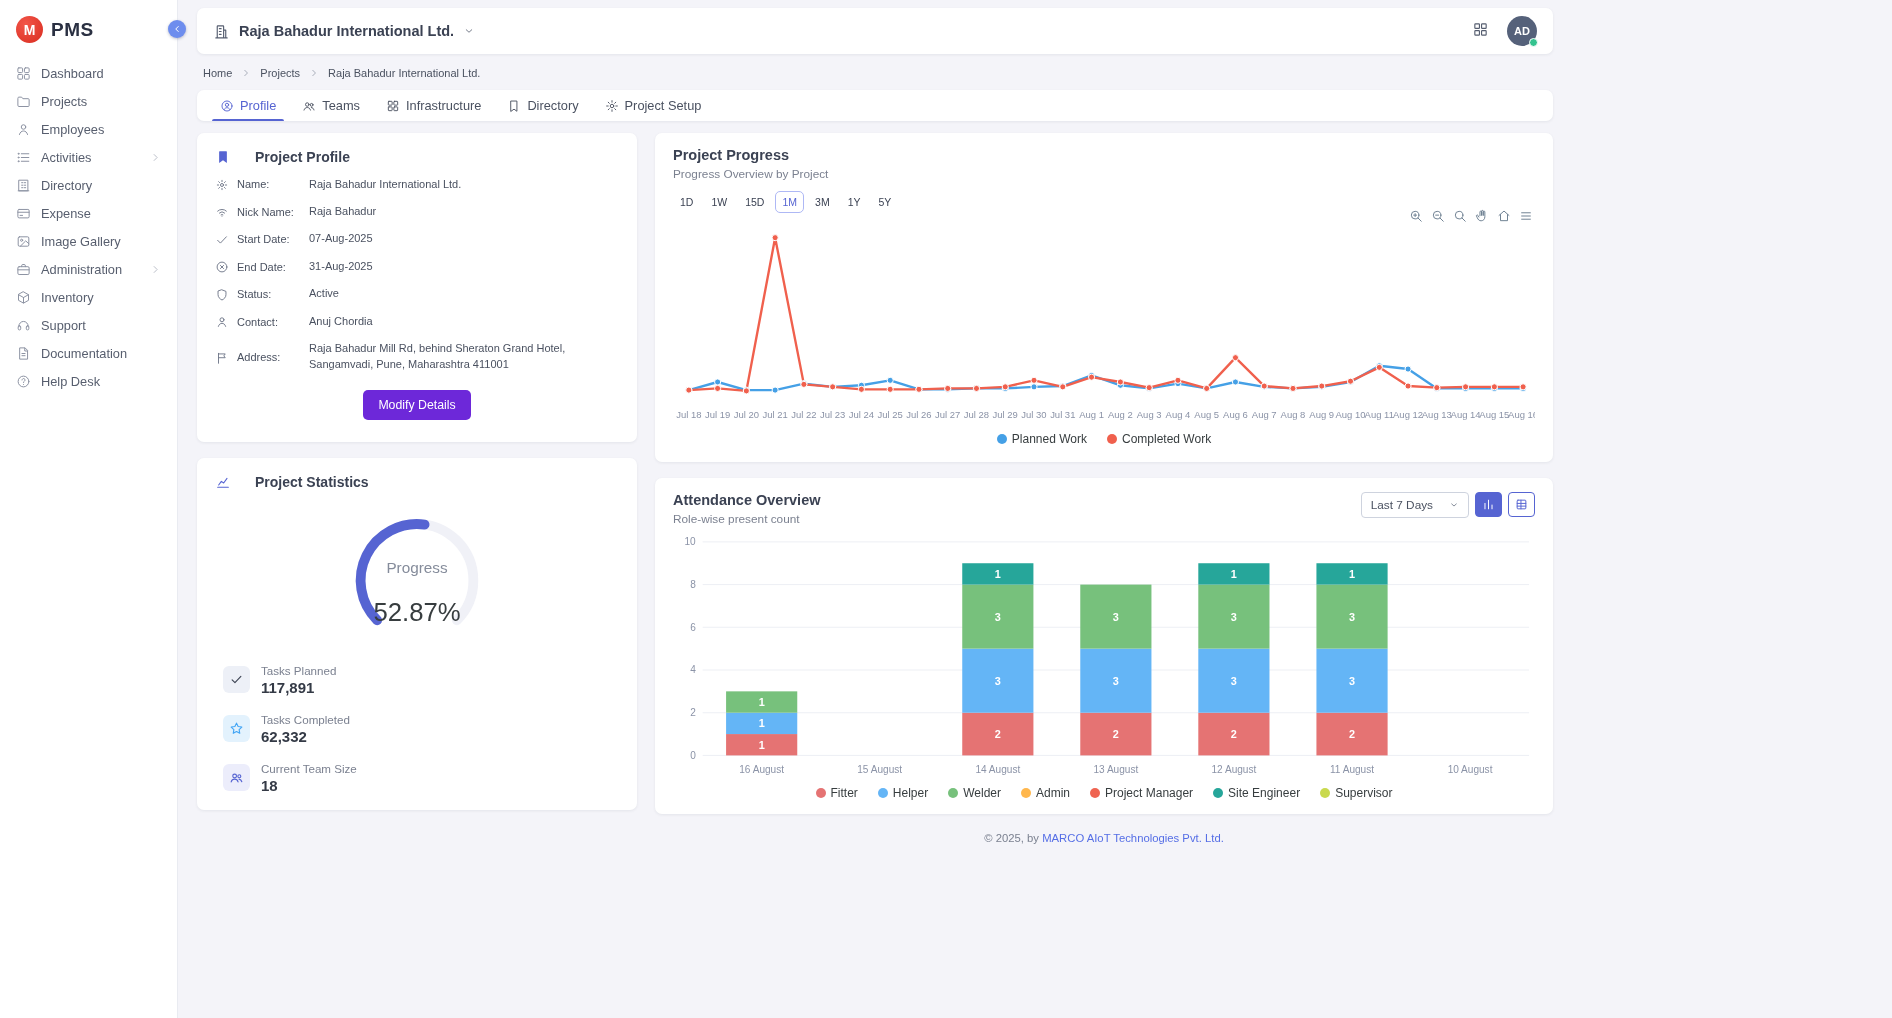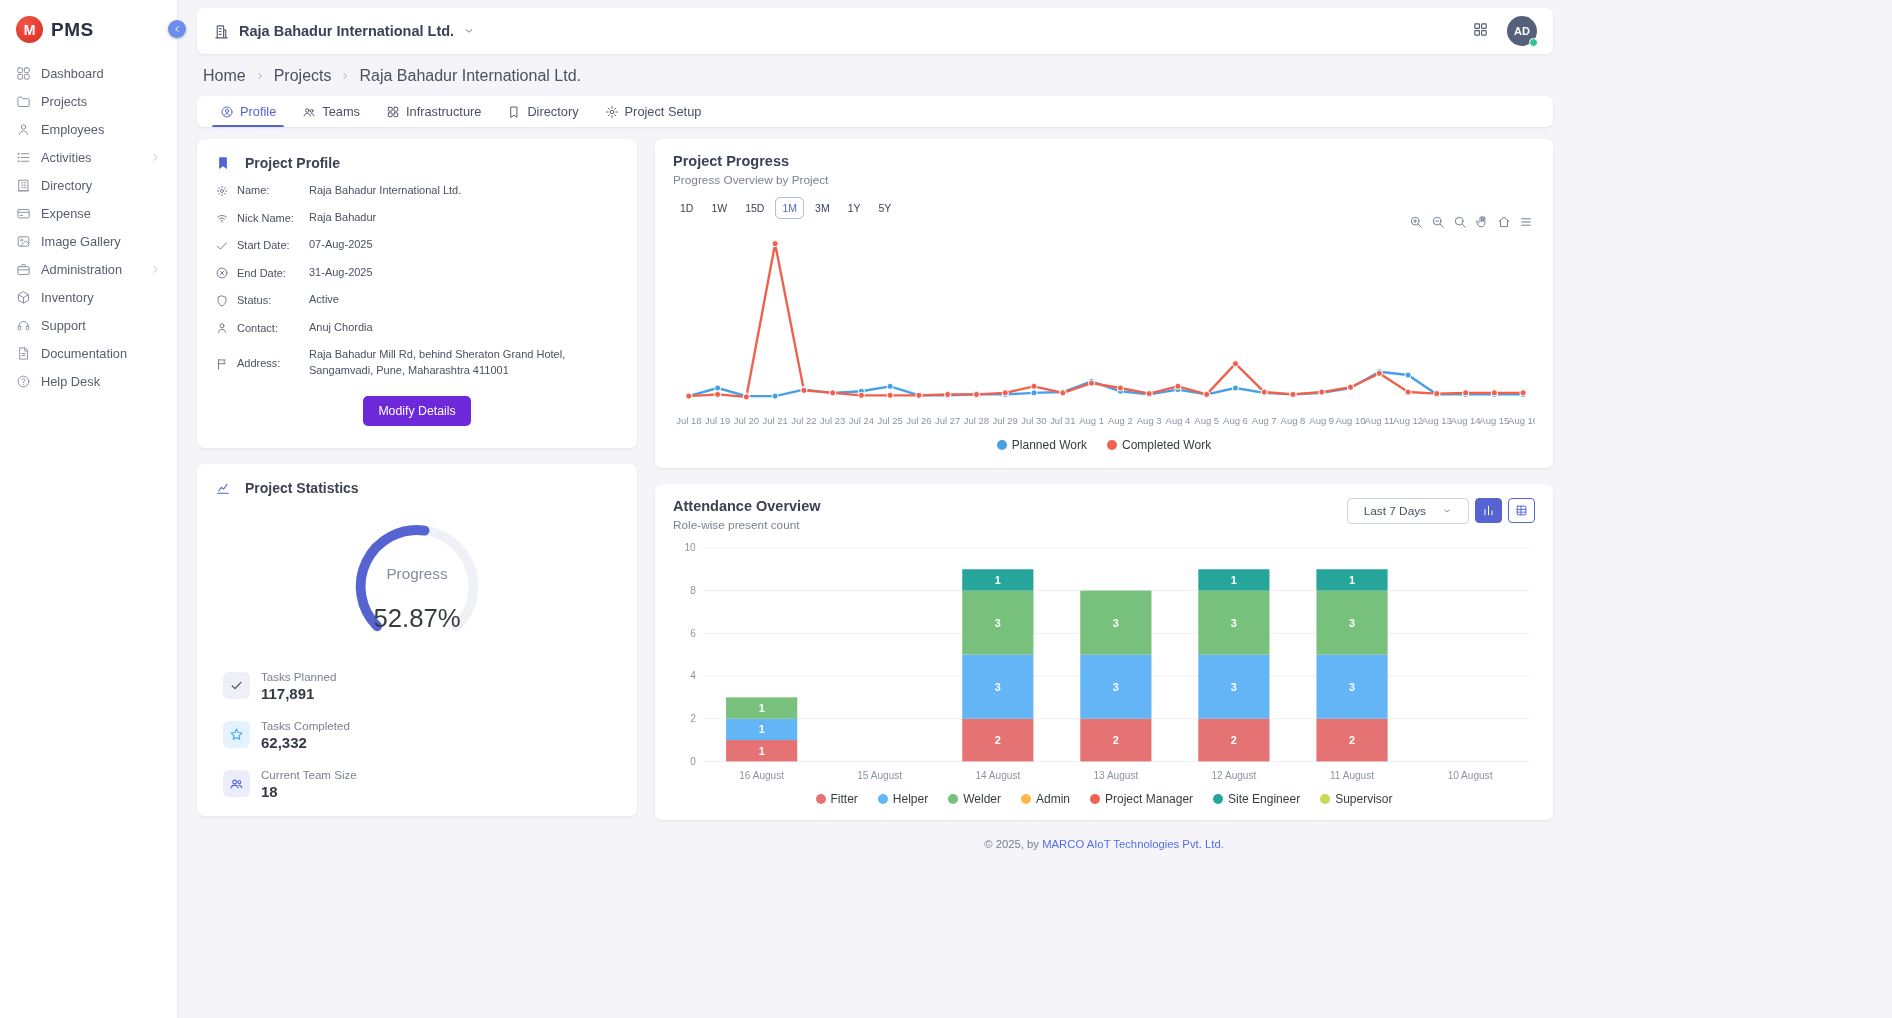--- a/index.html
+++ b/index.html
@@ -27,33 +27,33 @@
   
   .topbar{height:46px;display:flex;align-items:center;padding:0 16px}
   .company-sel{display:flex;align-items:center;gap:9px;font-size:14.5px;font-weight:bold;color:#3b4253;cursor:pointer}
   .company-sel .b-icn{width:17px;height:17px;stroke:#555d6f}
   .company-sel .cd{width:12px;height:12px;stroke:#555d6f}
   .topbar-right{margin-left:auto;display:flex;align-items:center;gap:18px}
   .grid-btn svg{width:17px;height:17px;stroke:#555d6f;stroke-width:1.6;fill:none}
   .avatar{width:30px;height:30px;border-radius:50%;background:#55617a;color:#fff;font-size:11px;font-weight:bold;display:flex;align-items:center;justify-content:center;position:relative;cursor:pointer}
   .status-dot{position:absolute;right:-1px;bottom:-1px;width:9px;height:9px;border-radius:50%;background:#34c38f;border:1.5px solid #fff}
   
-  .breadcrumb{display:flex;align-items:center;gap:9px;padding:13px 6px 11px;font-size:16px;color:#4a5160}
+  .breadcrumb{display:flex;align-items:center;gap:9px;padding:13px 6px 11px;font-size:11px;color:#4a5160}
   .bc-sep{width:10px;height:10px;stroke:#9aa0ae;stroke-width:2;fill:none;stroke-linecap:round;stroke-linejoin:round}
   
   .tabs{display:flex;align-items:stretch;height:31px;padding:0 10px;margin-bottom:12px}
   .tab{display:flex;align-items:center;gap:6px;padding:0 13px;font-size:12.8px;color:#4a5160;position:relative;cursor:pointer}
   .tab .icn{width:14px;height:14px;stroke:currentColor}
   .tab.active{color:#5664d2}
   .tab.active::after{content:"";position:absolute;left:5px;right:5px;bottom:0;height:2px;background:#5664d2;border-radius:2px 2px 0 0}
   
   .content{display:flex;gap:18px}
   .col-left{width:440px;flex-shrink:0;display:flex;flex-direction:column;gap:16px}
   .col-right{flex:1;display:flex;flex-direction:column;gap:16px}
-  .card-head{display:flex;align-items:flex-start;gap:14px;font-size:14px;font-weight:bold;color:#3b4253}
+  .card-head{display:flex;align-items:flex-start;gap:24px;font-size:14px;font-weight:bold;color:#3b4253}
   .card-head .h-icn{width:16px;height:16px}
   
   .profile-card{padding:16px 18px 20px}
   .field{display:flex;align-items:center;gap:8px;margin-top:11.5px;font-size:11px}
   .f-icn{width:14px;height:14px;margin-top:1px;stroke:#6f7689;flex-shrink:0}
   .f-label{width:64px;flex-shrink:0;color:#4a5160}
   .f-value{flex:1;color:#4a5160;line-height:1.45}
   .btn-primary{display:block;margin:17px auto 2px;background:#6d28d9;color:#fff;font-size:12.3px;padding:8px 15px;border-radius:5px}
   
   .stats-card{padding:16px 18px;min-height:318px}
@@ -74,21 +74,21 @@
   .tb{display:flex;cursor:pointer}
   .tb svg{width:14px;height:14px;stroke:#6e8192;stroke-width:1.7;fill:none;stroke-linecap:round;stroke-linejoin:round}
   .chart-area{margin-top:6px}
   .legend{display:flex;justify-content:center;gap:20px;font-size:12px;color:#373d3f;padding:2px 0 6px;flex-wrap:wrap}
   .lg-item{display:flex;align-items:center;gap:5px;cursor:pointer}
   .lg-dot{width:10px;height:10px;border-radius:50%;display:inline-block}
   
   .attendance-card{padding:14px 18px 8px}
   .att-head{display:flex;align-items:flex-start}
   .att-controls{margin-left:auto;display:flex;align-items:center;gap:6px}
-  .select{display:flex;align-items:center;gap:16px;border:1px solid #ced3de;border-radius:4px;padding:5px 16px;font-size:11.8px;color:#4a5160;cursor:pointer}
+  .select{display:flex;align-items:center;gap:16px;border:1px solid #ced3de;border-radius:4px;padding:5px 9px;font-size:11.8px;color:#4a5160;cursor:pointer}
   .select svg{width:10px;height:10px;stroke:#6e7685;stroke-width:2;fill:none;stroke-linecap:round;stroke-linejoin:round}
   .toggle{width:27px;height:25px;border-radius:4px;border:1px solid #5664d2;display:flex;align-items:center;justify-content:center;background:#fff}
   .toggle svg{width:13px;height:13px;stroke:#5664d2;stroke-width:1.8;fill:none;stroke-linecap:round;stroke-linejoin:round}
   .toggle.active{background:#5664d2}
   .toggle.active svg{stroke:#fff}
   
   svg text{font-family:"Liberation Sans",sans-serif}
   .ax{font-size:9.6px;fill:#8b93a7}
   .axc{font-size:10.2px;fill:#8b93a7}
   .seg{font-size:11px;fill:#fff;font-weight:bold}

